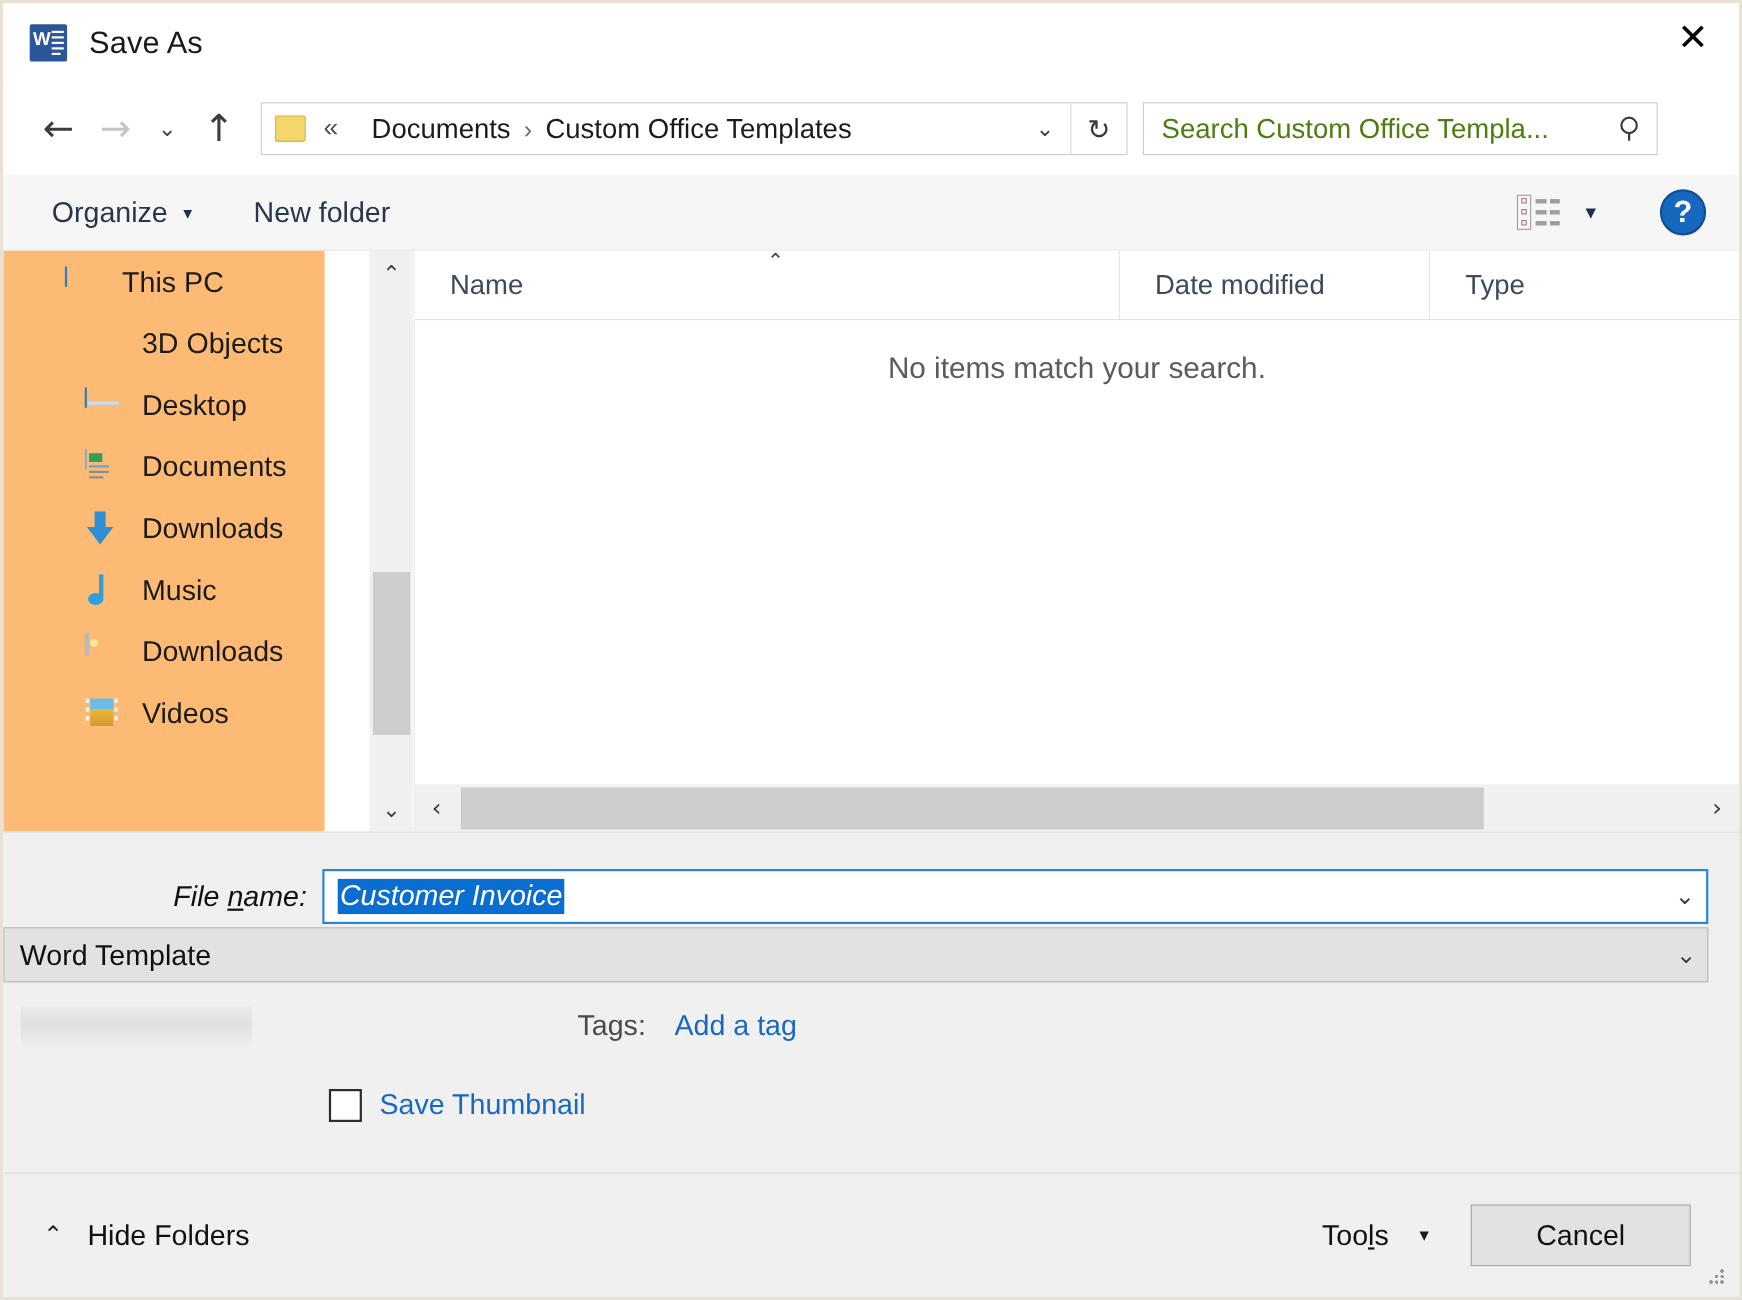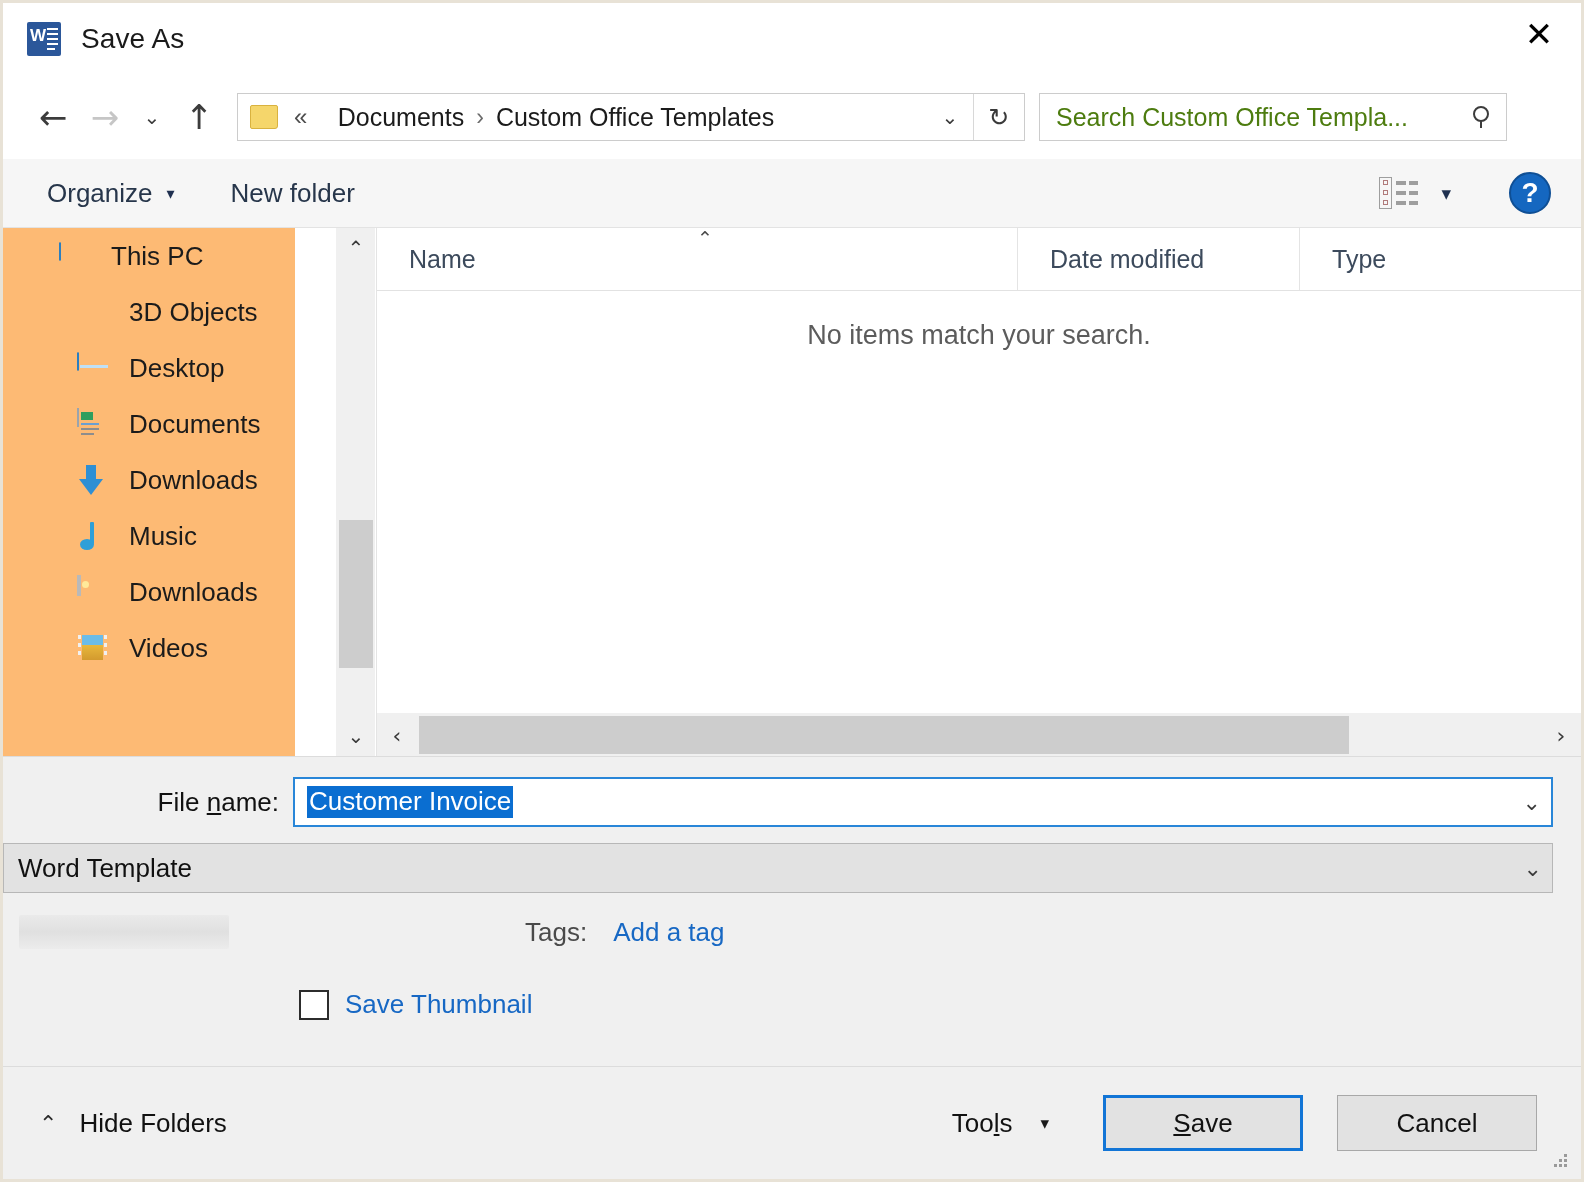--- a/index.html
+++ b/index.html
@@ -604,21 +604,21 @@
     height: 317px;
     background: #f0f0f0;
     border-top: 1px solid #dcdcdc;
   }
   .frow {
     position: absolute;
     left: 0; width: 100%;
     display: flex;
     align-items: center;
   }
-  .frow-filename { top: 20px; height: 50px; }
+  .frow-filename { top: 33px; height: 50px; font-style: italic; }
   .frow-type { top: 86px; height: 50px; }
   .flabel {
     width: 290px;
     text-align: right;
     font-size: 26px;
     color: #111111;
     padding-right: 14px;
     box-sizing: border-box;
   }
   .acc { text-decoration: underline; }
@@ -983,23 +983,20 @@
   <div class="footer">
     <div class="hide-folders">
       <span class="hf-caret">⌃</span>
       <span class="hf-label">Hide Folders</span>
     </div>
     <div class="footer-right">
       <div class="tools-btn">
         <span class="tools-label"><span>Too</span><span class="acc">l</span><span>s</span></span>
         <span class="tools-caret">▾</span>
       </div>
-      <div class="btn btn-save">
-        <span><span class="acc">S</span><span>ave</span></span>
-      </div>
       <div class="btn btn-cancel">
         <span>Cancel</span>
       </div>
     </div>
     <div class="grip"></div>
   </div>
 
 </div>
 
 </body></html>

